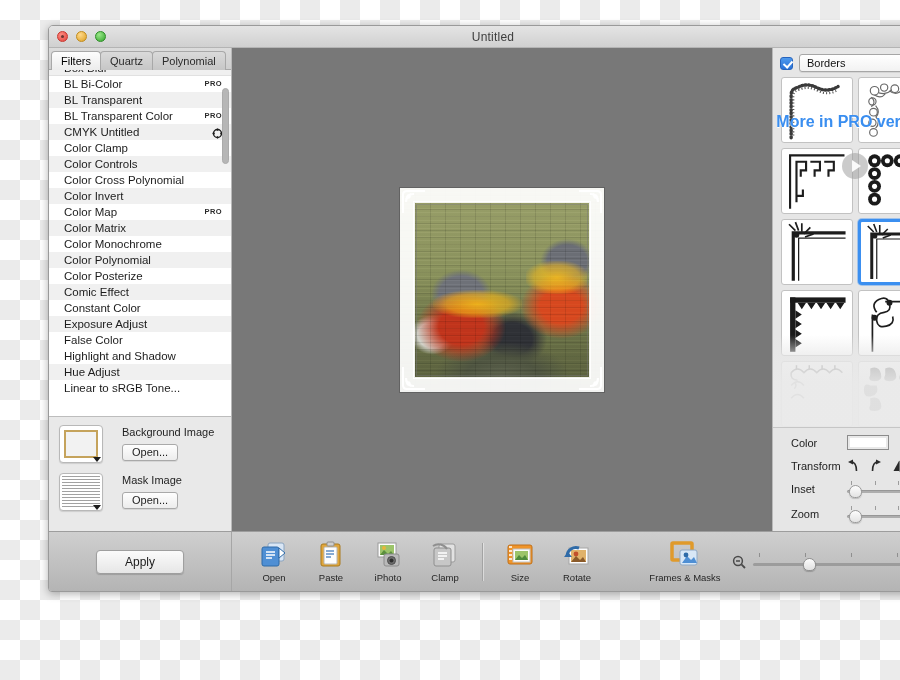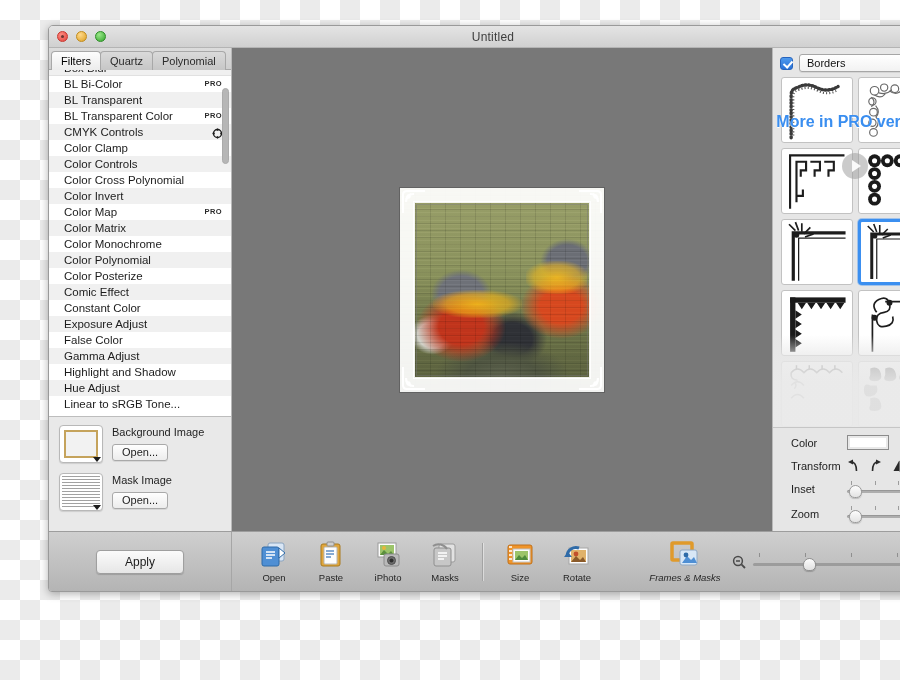--- a/index.html
+++ b/index.html
@@ -152,21 +152,21 @@
       repeating-linear-gradient(to bottom, #555 0 1px, transparent 1px 3px);
     opacity: .55;
   }
   .thumb-arrow {
     position: absolute; right: 1px; bottom: 0px;
     width: 0; height: 0;
     border-left: 4px solid transparent;
     border-right: 4px solid transparent;
     border-top: 5px solid #1c1c1c;
   }
-  .img-meta { padding-left: 9px; padding-top: 1px; }
+  .img-meta { padding-left: 19px; padding-top: 1px; }
   .img-label { font-size: 11px; color: #1e1e1e; margin-bottom: 4px; }
   .open-btn {
     font-size: 11px; color: #1d1d1d;
     background: linear-gradient(to bottom,#fefefe,#ececec);
     border: 1px solid #a9a9a9; border-radius: 3px;
     padding: 1px 9px 2px;
     box-shadow: 0 1px 0 rgba(0,0,0,.08);
   }
 
   
@@ -415,21 +415,21 @@
     display: flex; flex-direction: column; align-items: center; gap: 2px;
   }
   .tool .glyph { width: 32px; height: 30px; position: relative; }
   .tool .tlabel { font-size: 9.5px; color: #262626; }
   .tool-sep {
     width: 1px; height: 38px; background: #a3a3a3;
     margin: 0 8px;
     box-shadow: 1px 0 0 rgba(255,255,255,.45);
   }
   .spacer-flex { flex: 1 1 auto; }
-  .tool.wide { width: 94px; font-style: italic; }
+  .tool.wide { width: 94px; }
 
   .zoom-zone {
     width: 205px; flex: 0 0 205px;
     display: flex; align-items: center; gap: 7px;
     padding-right: 12px;
     height: 100%;
   }
   .zoom-slider { flex: 1 1 auto; position: relative; height: 18px; }
   .zoom-slider .ticks {
     position: absolute; left: 0; right: 0; top: 0;
@@ -487,21 +487,21 @@
               <span class="pro">PRO</span>
             </li>
           <li class="alt">
               <span class="fname">BL Transparent</span>
             </li>
           <li>
               <span class="fname">BL Transparent Color</span>
               <span class="pro">PRO</span>
             </li>
           <li class="alt">
-              <span class="fname">CMYK Controls</span>
+              <span class="fname">CMYK Untitled</span>
             <span class="badge-icon">
               <svg viewBox="0 0 12 12">
                   <circle cx="6" cy="6" r="4.4" fill="none" stroke="#1c1c1c" stroke-width="1.5"></circle>
                   <path d="M6 0.6V3M6 9V11.4M0.6 6H3M9 6H11.4" stroke="#1c1c1c" stroke-width="1.5"></path>
                 </svg>
             </span>
           </li>
           <li>
               <span class="fname">Color Clamp</span>
             </li>
@@ -534,23 +534,20 @@
               <span class="fname">Comic Effect</span>
             </li>
           <li>
               <span class="fname">Constant Color</span>
             </li>
           <li class="alt">
               <span class="fname">Exposure Adjust</span>
             </li>
           <li>
               <span class="fname">False Color</span>
-            </li>
-          <li class="alt">
-              <span class="fname">Gamma Adjust</span>
             </li>
           <li>
               <span class="fname">Highlight and Shadow</span>
             </li>
           <li class="alt">
               <span class="fname">Hue Adjust</span>
             </li>
           <li>
               <span class="fname">Linear to sRGB Tone...</span>
             </li>
@@ -885,21 +882,21 @@
       </div>
       <div class="tool">
         <span class="glyph">
           <svg width="32" height="30" viewBox="0 0 32 30">
               <rect x="10" y="4" width="16" height="18" rx="2" fill="#e2e2e2" stroke="#9c9c9c"></rect>
               <rect x="5" y="8" width="17" height="18" rx="2" fill="#c7c7c7" stroke="#8f8f8f"></rect>
               <path d="M9 13h9M9 16h9M9 19h6" stroke="#fff" stroke-width="1.4"></path>
               <path d="M4 6 a10 10 0 0 1 14 3" fill="none" stroke="#8f8f8f" stroke-width="2"></path>
             </svg>
         </span>
-        <span class="tlabel">Masks</span>
+        <span class="tlabel">Clamp</span>
       </div>
 
       <div class="tool-sep"></div>
 
       <div class="tool">
         <span class="glyph">
           <svg width="32" height="30" viewBox="0 0 32 30">
               <rect x="4" y="5" width="24" height="19" rx="2" fill="#f0952a" stroke="#c0701a"></rect>
               <rect x="9" y="9" width="17" height="13" fill="#fdfdfd" stroke="#c0c0c0"></rect>
               <rect x="11" y="11" width="13" height="9" fill="#9cc46a"></rect>

